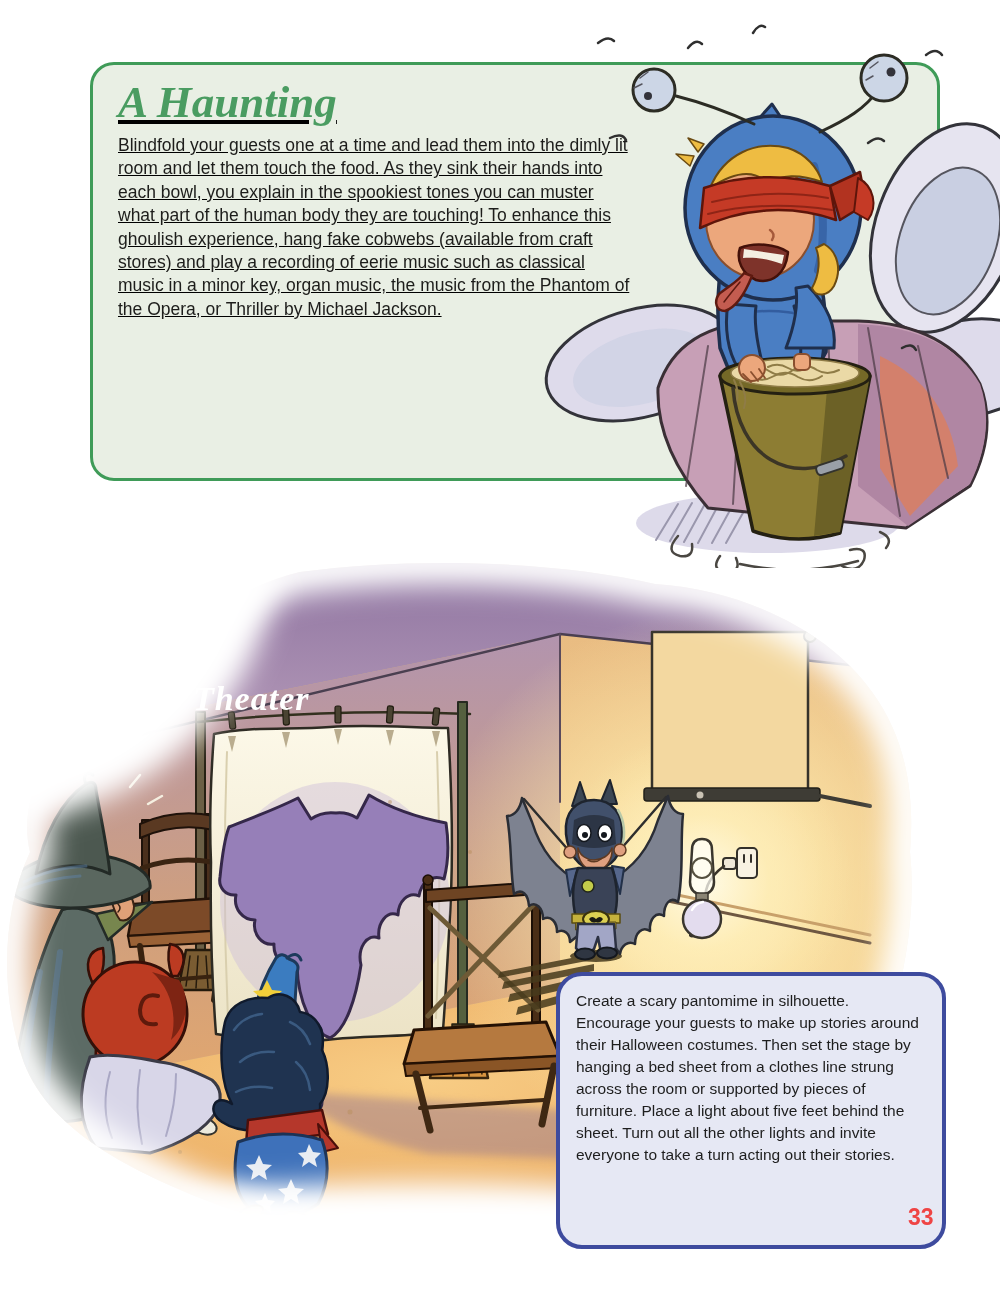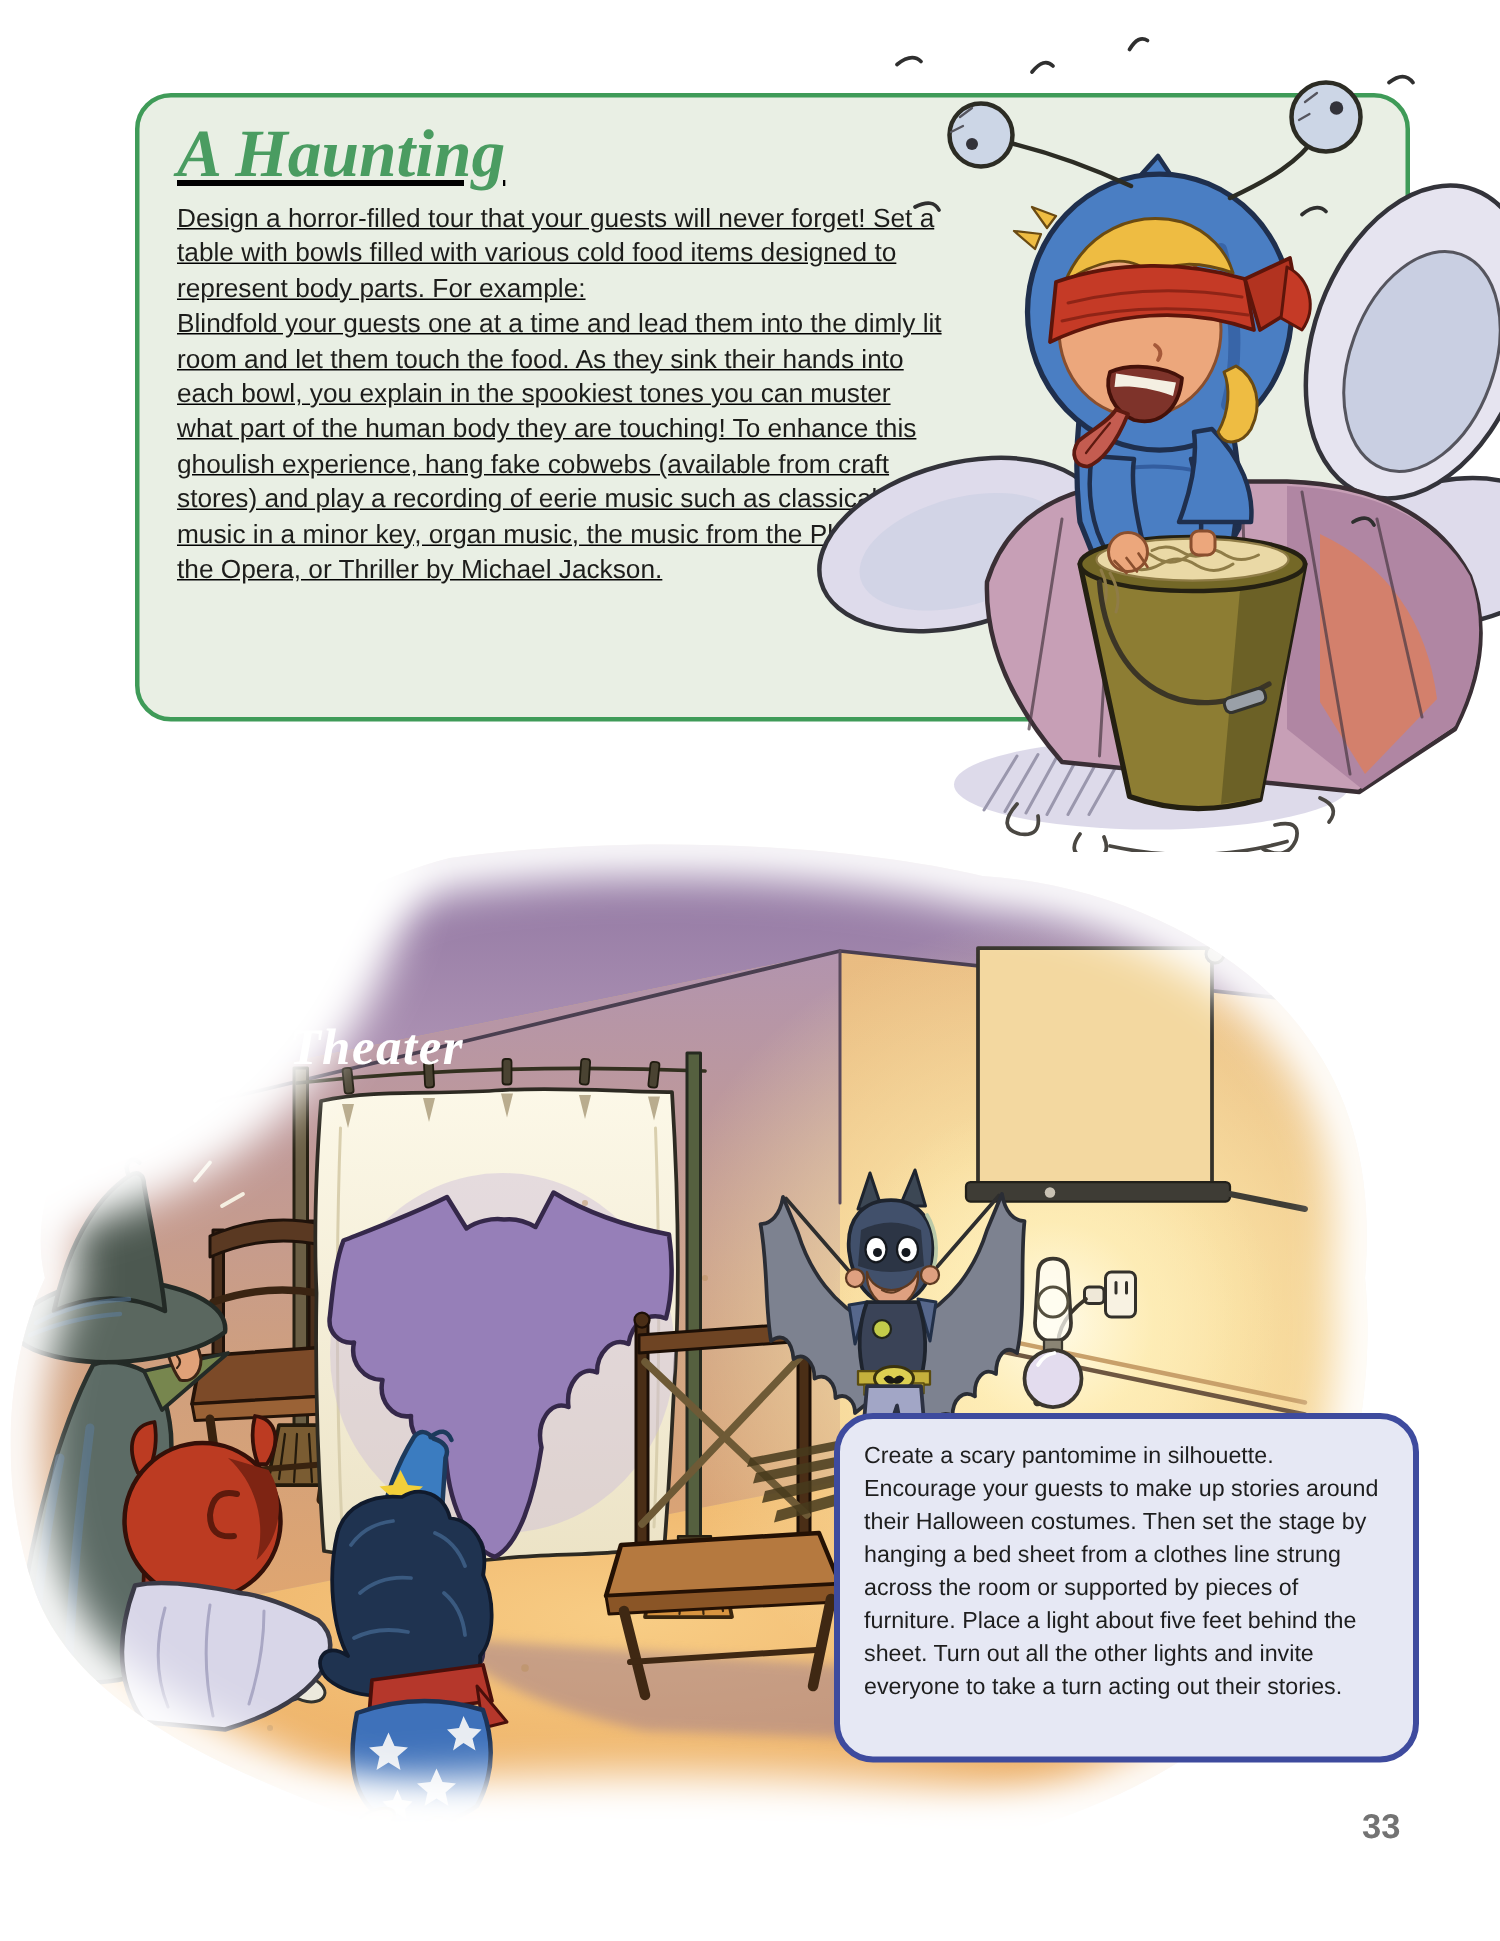--- a/index.html
+++ b/index.html
@@ -15,36 +15,35 @@
   .haunt-body{margin:4px 0 0 25px;width:515px;font-size:17.5px;line-height:23.4px;
               color:#1d1d1b;}
   .haunt-body p{margin:0;}
   
   .fly-illo{position:absolute;left:528px;top:16px;width:472px;height:552px;z-index:2;}
   .theater-illo{position:absolute;left:0px;top:552px;width:1000px;height:742px;z-index:1;}
   
   .terror-title{position:absolute;left:88px;top:652px;z-index:3;
                 font-family:"Liberation Serif",serif;font-style:italic;font-weight:bold;
                 font-size:34px;color:#ffffff;letter-spacing:1px;}
-  .terror-box{position:absolute;left:556px;top:942px;width:390px;height:233px;
+  .terror-box{position:absolute;left:556px;top:972px;width:390px;height:277px;
               background:#e6e8f4;border:4px solid #3e4b9e;border-radius:26px;
               box-sizing:border-box;padding:14px 16px;z-index:4;}
   .terror-box p{margin:0;font-size:15.5px;line-height:22px;color:#1e1e1e;}
   .page-number{position:absolute;left:908px;top:1204px;z-index:5;
-               font-size:23px;font-weight:bold;color:#737373;}
+               font-size:23px;font-weight:bold;color:#ef4444;}
 </style>
 </head>
 <body>
 
 <div class="page">
 
   <section class="haunt-box">
     <h1 class="haunt-title"><span>A Haunting</span><br></h1>
     <div class="haunt-body">
-      <p>Design a horror-filled tour that your guests will never forget! Set a table with bowls filled with various cold food items designed to represent body parts. For example:</p>
       <p>Blindfold your guests one at a time and lead them into the dimly lit room and let them touch the food. As they sink their hands into each bowl, you explain in the spookiest tones you can muster what part of the human body they are touching! To enhance this ghoulish experience, hang fake cobwebs (available from craft stores) and play a recording of eerie music such as classical music in a minor key, organ music, the music from the Phantom of the Opera, or Thriller by Michael Jackson.</p>
     </div>
   </section>
 
   <svg class="fly-illo" viewBox="0 0 472 552" aria-label="Blindfolded child in a blue fly costume with antennae, wings and a pink tutu reaching into a bucket of cold spaghetti">
     <g stroke-linejoin="round" stroke-linecap="round">
 
       <g>
         <ellipse cx="240" cy="507" rx="132" ry="30" fill="#d7d4e6" opacity="0.85"></ellipse>
         <g stroke="#9a97ad" stroke-width="2">

